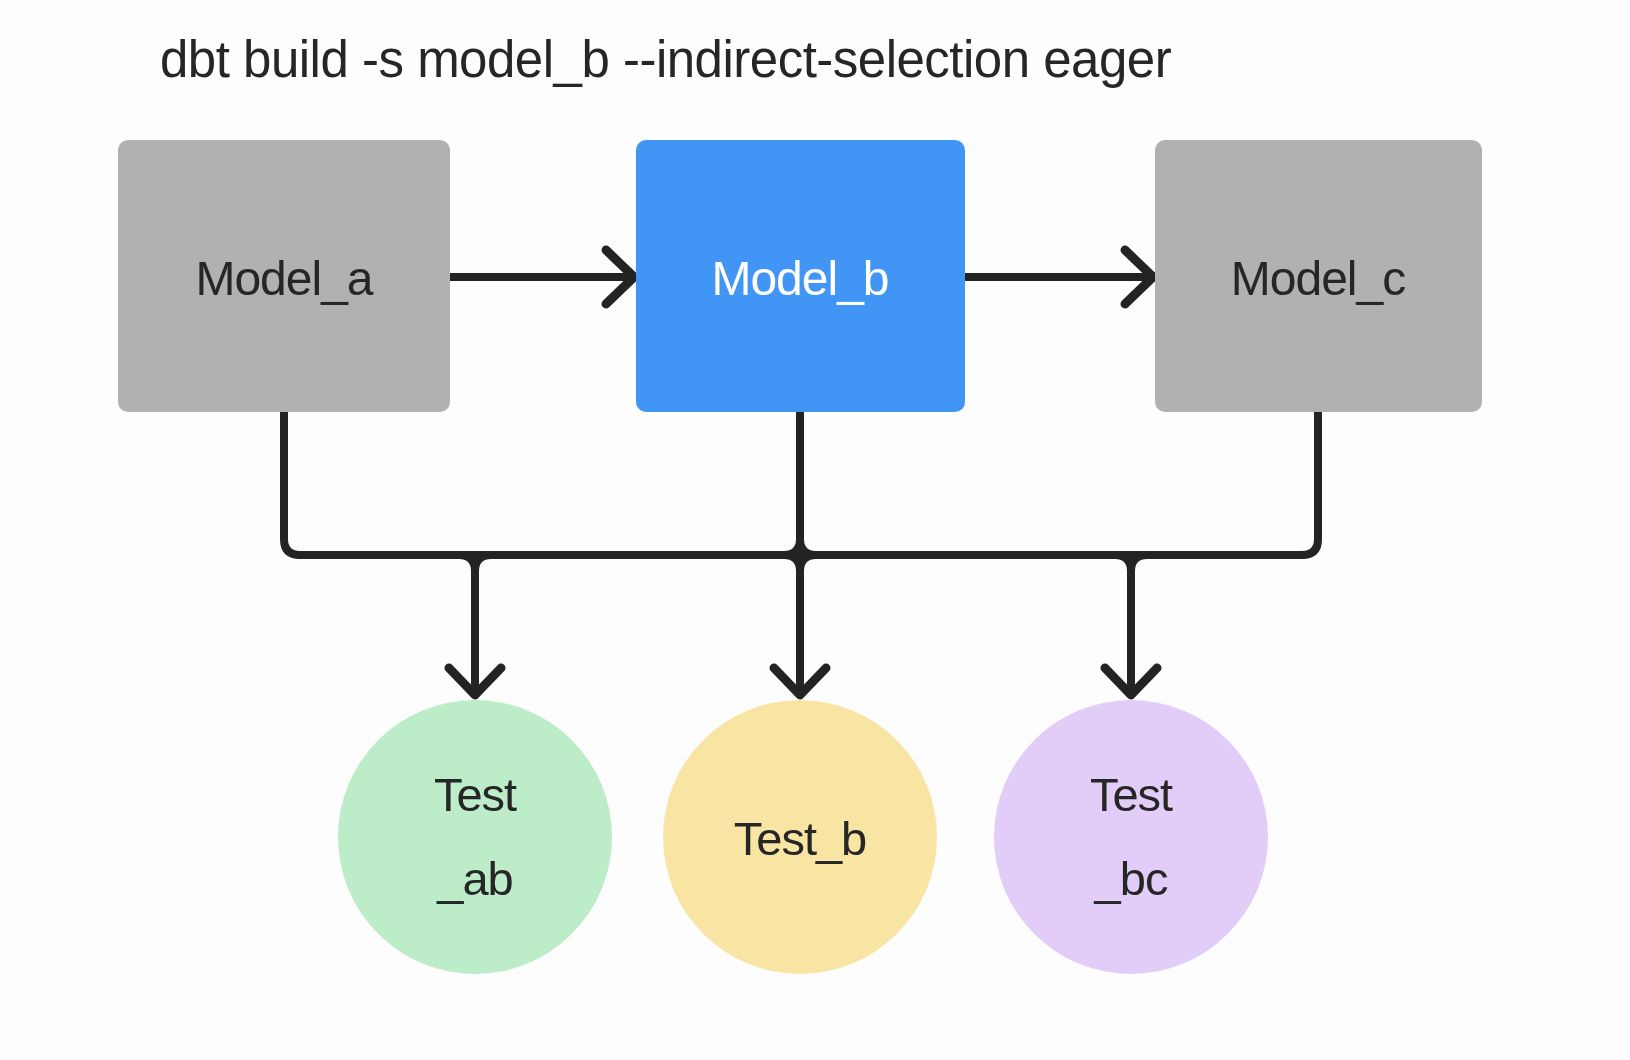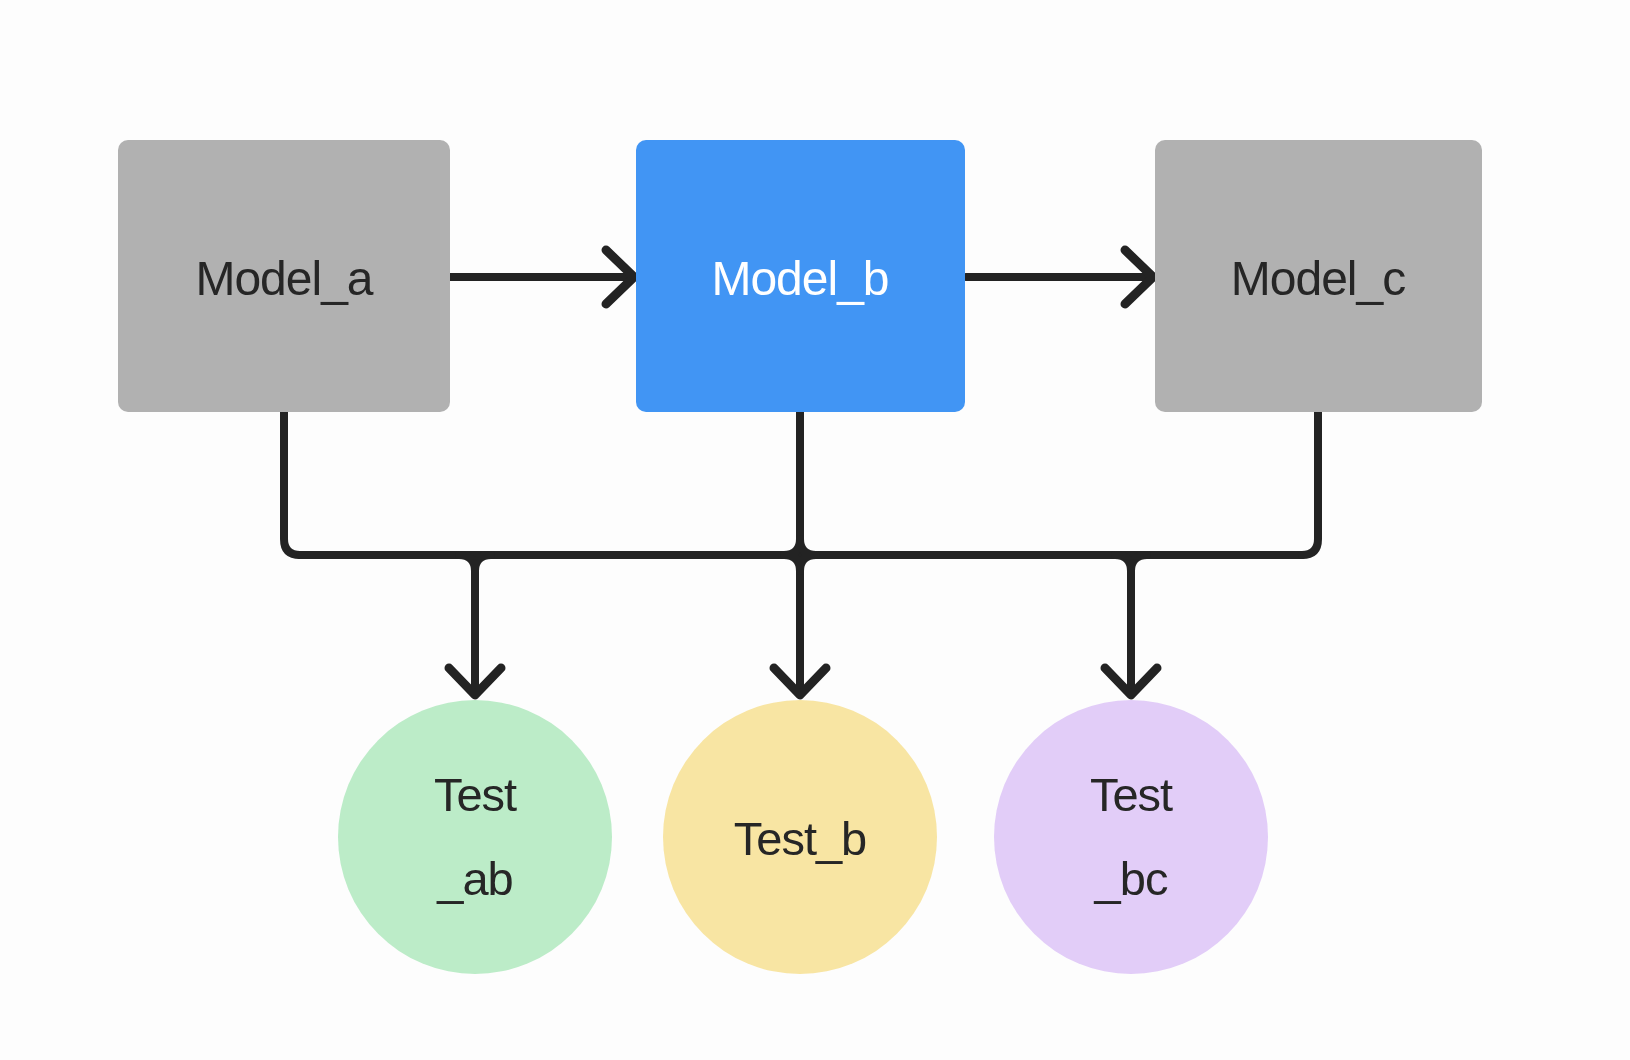--- a/index.html
+++ b/index.html
@@ -60,20 +60,21 @@
     fill: #262626;
     text-anchor: middle;
     dominant-baseline: central;
   }
 </style>
 </head>
 <body>
 
 <div class="canvas">
 
+  <div class="title">dbt build -s model_b --indirect-selection eager</div>
 
   <svg class="dag" viewBox="0 0 1630 1060">
 
     <g>
 
       <path class="edge" d="M450 277 H626"></path>
       <path class="arrowhead" d="M606 250 L634 277 L606 304"></path>
 
       <path class="edge" d="M966 277 H1145"></path>
       <path class="arrowhead" d="M1125 250 L1153 277 L1125 304"></path>

